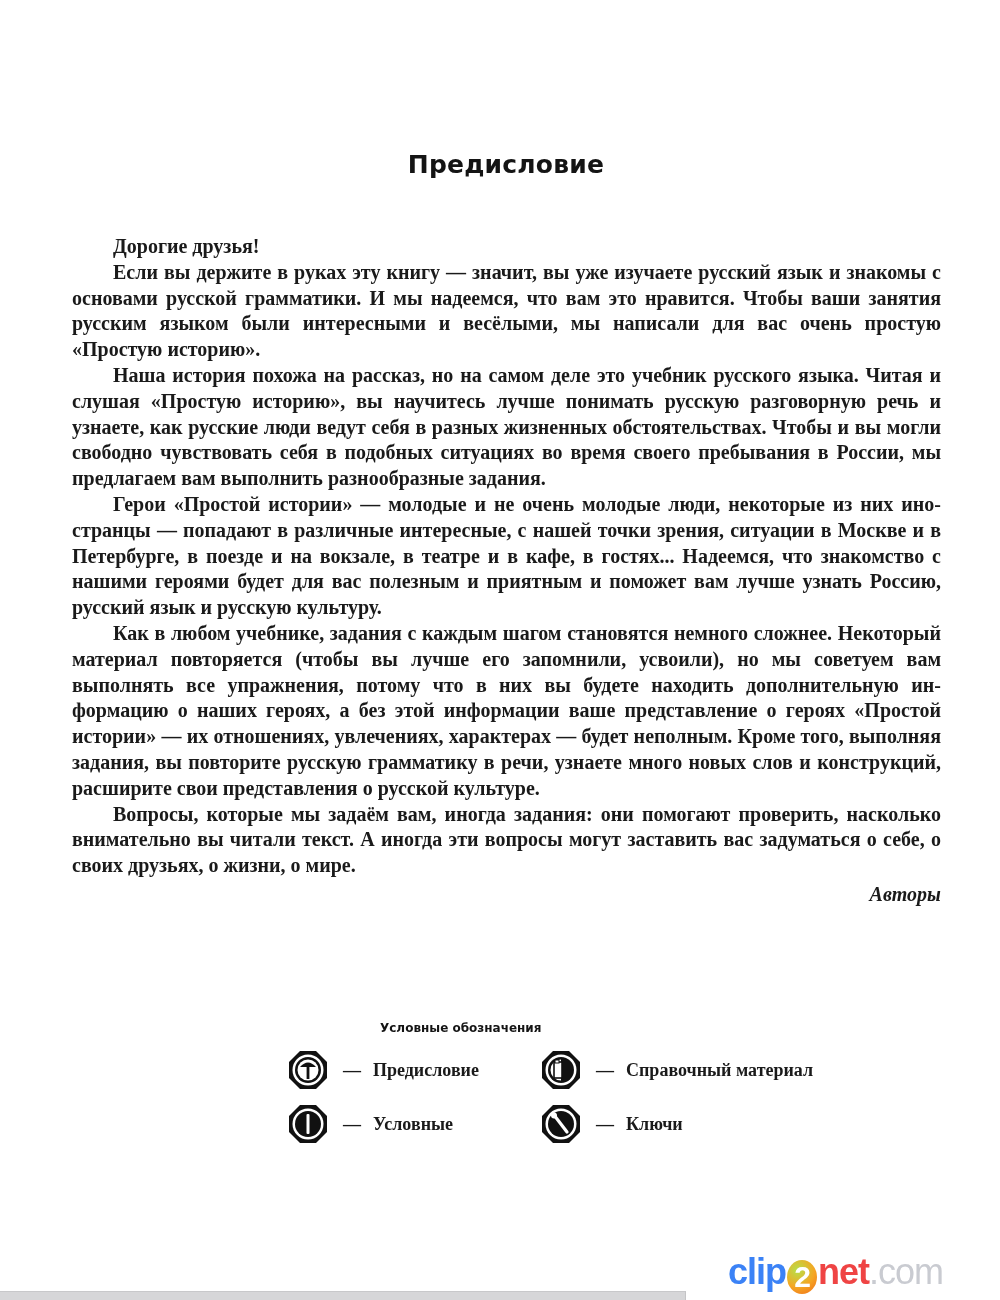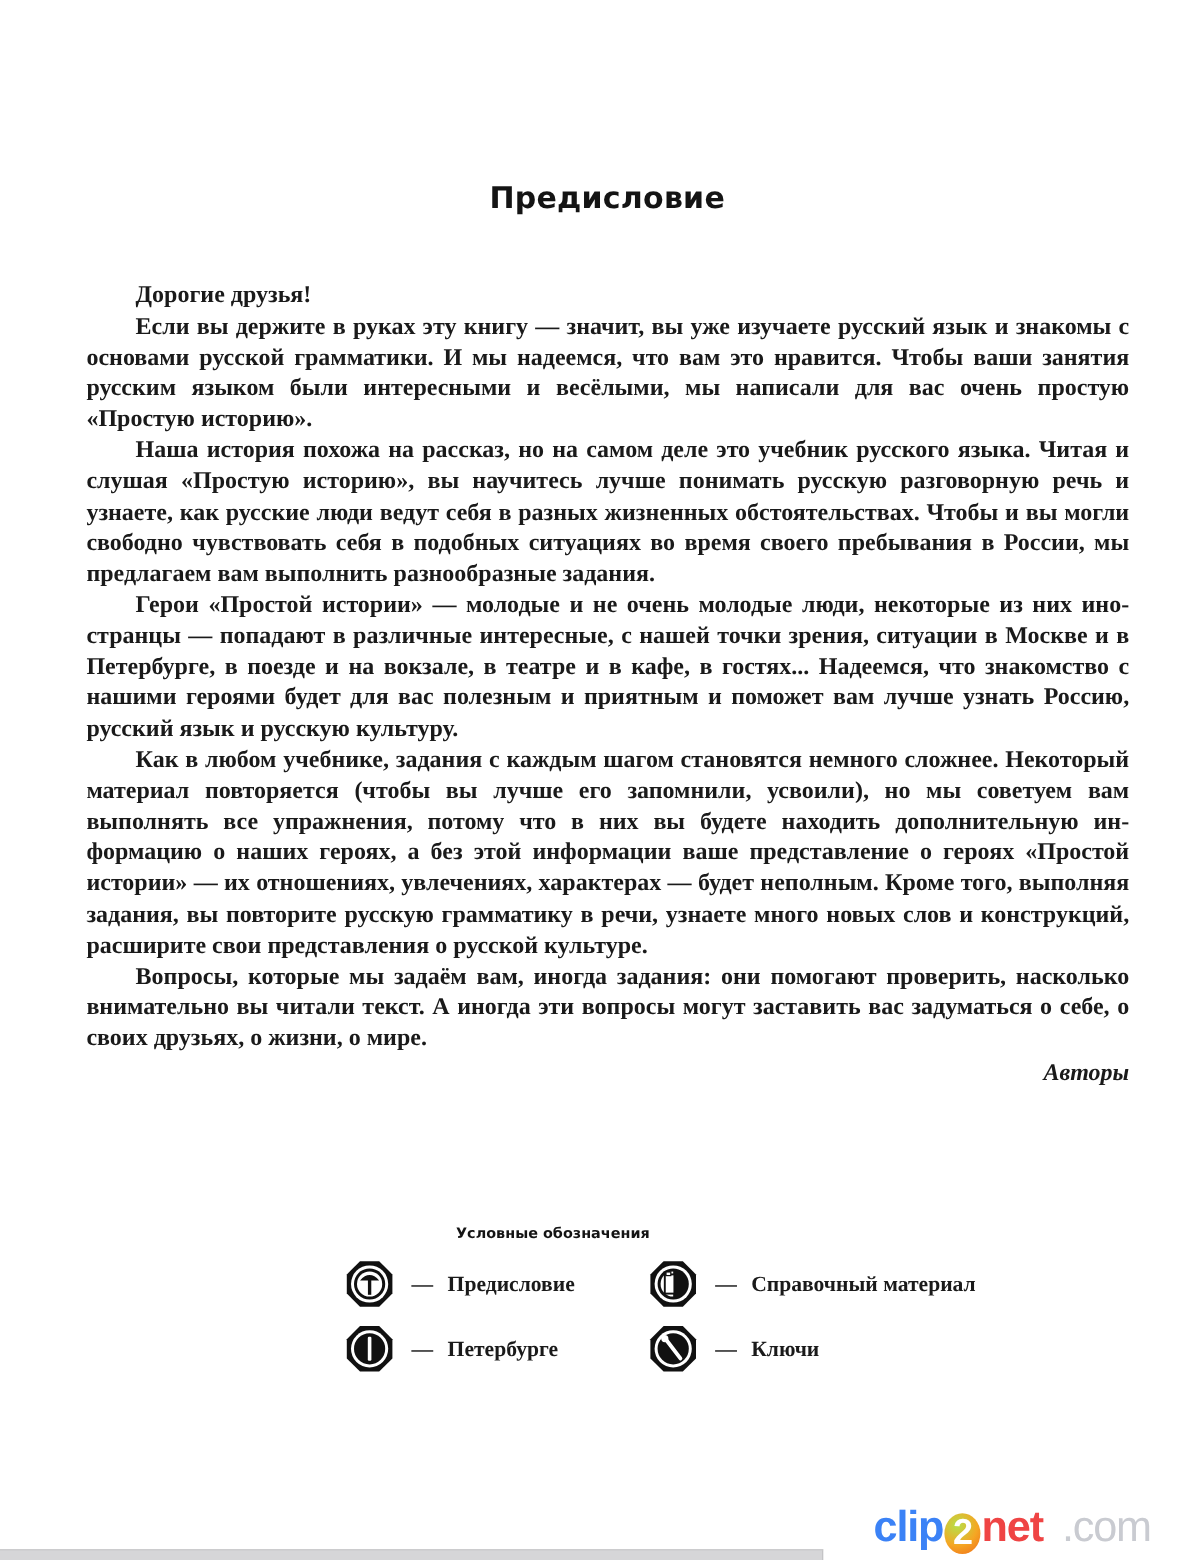--- a/index.html
+++ b/index.html
@@ -105,21 +105,21 @@
       border-radius: 50%;
       background: radial-gradient(circle at 35% 30%, #b6e04a 0%, #f5a623 55%, #ef6b1a 100%);
       color: #ffffff;
       text-align: center;
       line-height: 34px;
       font-size: 30px;
       vertical-align: -3px;
       margin: 0 1px;
     }
     .wm-net { color: #ef4444; }
-    .wm-com { color: #c9cbd1; font-weight: normal; margin-left: 16px; }
+    .wm-com { color: #c9cbd1; font-weight: normal; margin-left: 0; }
     .bottom-strip {
       position: absolute;
       left: 0;
       top: 1291px;
       width: 685px;
       height: 9px;
       background: #d6d6d8;
       border-top: 1px solid #c8c8ca;
       border-right: 1px solid #c4c4c6;
     }
@@ -170,21 +170,21 @@
     </div>
 
     <div class="legend-item">
       <svg class="legend-icon" viewBox="0 0 42 42">
         <polygon points="13,2 29,2 40,13 40,29 29,40 13,40 2,29 2,13" fill="#111"></polygon>
         <circle cx="21" cy="21" r="15.5" fill="#fff"></circle>
         <circle cx="21" cy="21" r="13" fill="#111"></circle>
         <rect x="19.5" y="11" width="3" height="20" rx="1" fill="#fff"></rect>
       </svg>
       <span class="legend-dash">—</span>
-      <span>Петербурге</span>
+      <span>Условные</span>
     </div>
 
     <div class="legend-item">
       <svg class="legend-icon" viewBox="0 0 42 42">
         <polygon points="13,2 29,2 40,13 40,29 29,40 13,40 2,29 2,13" fill="#111"></polygon>
         <circle cx="21" cy="21" r="15.5" fill="#fff"></circle>
         <circle cx="21" cy="21" r="13" fill="#111"></circle>
         <line x1="14" y1="12" x2="27" y2="29" stroke="#fff" stroke-width="3.2" stroke-linecap="round"></line>
         <circle cx="14" cy="12.5" r="3" fill="#fff"></circle>
       </svg>

